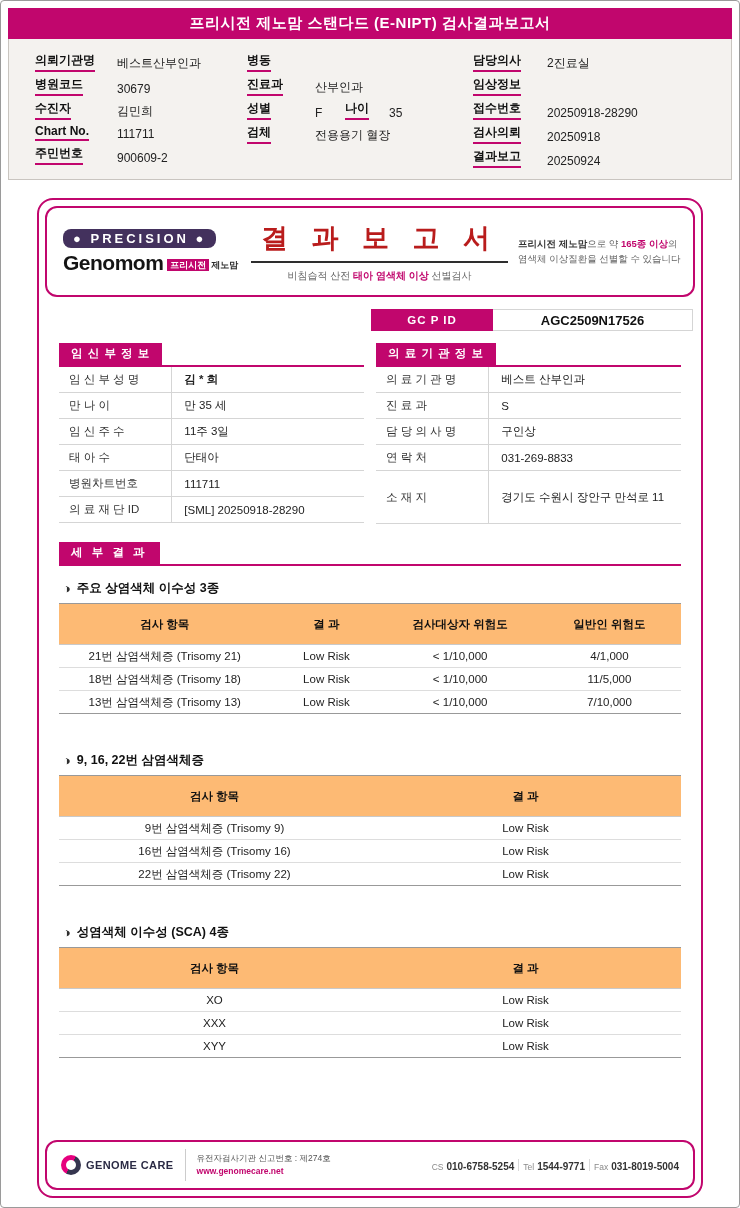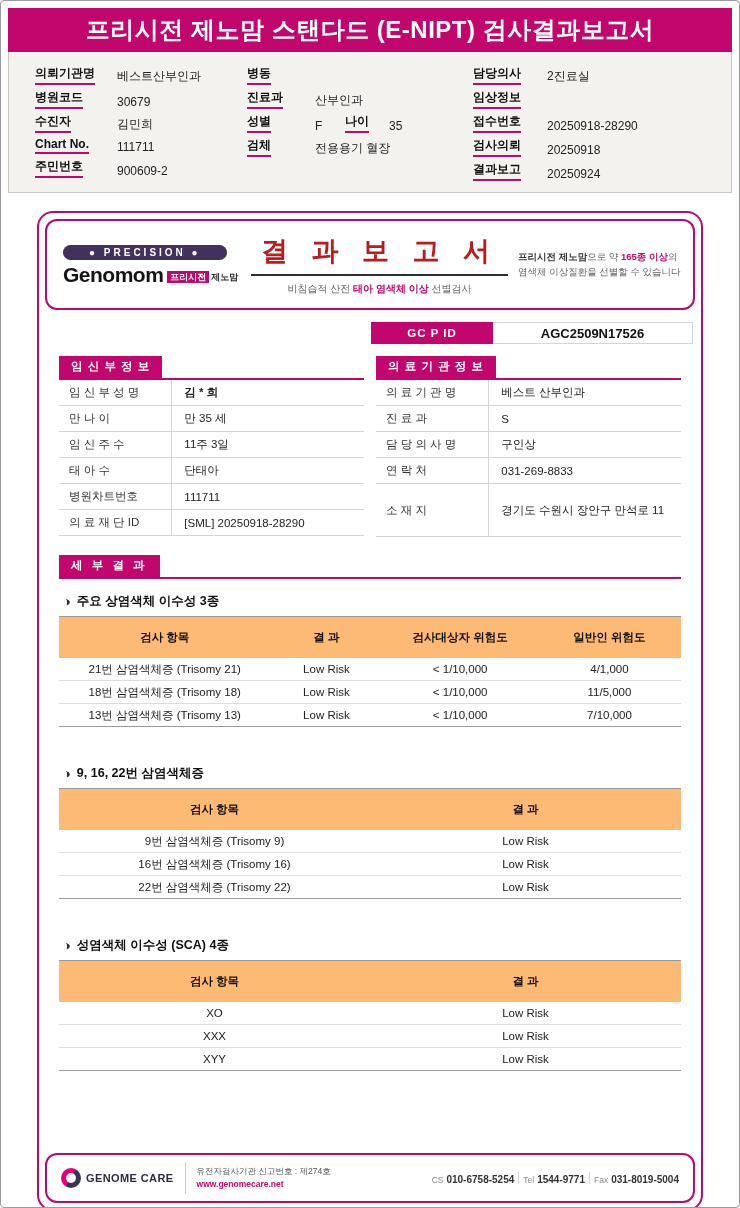--- a/index.html
+++ b/index.html
@@ -7,41 +7,41 @@
     --accent-dark:#9c0558;
     --ink:#1c1c1c;
   }
   *{margin:0;padding:0;box-sizing:border-box;}
   html,body{background:#fff;}
   body{font-family:"Liberation Sans","DejaVu Sans",sans-serif;color:var(--ink);}
   .page{width:740px;height:1208px;border:1px solid #9a9a9a;border-radius:4px;background:#fff;overflow:hidden;position:relative;}
 
   
   .top-banner{margin:7px 7px 0;background:var(--accent);color:#fff;text-align:center;
-    font-weight:bold;font-size:24px;padding:6px 0;letter-spacing:.5px;}
+    font-weight:bold;font-size:15px;padding:6px 0;letter-spacing:.5px;}
 
   
   .req-info{margin:0 7px;background:#f4f2ef;border:1px solid #c9c5c0;border-top:none;
     padding:9px 26px 11px;display:grid;grid-template-columns:212px 226px 1fr;}
   .req-row{display:flex;align-items:flex-end;margin-top:4px;min-height:17px;font-size:12px;}
   .req-label{display:inline-block;font-weight:bold;color:#111;}
   .req-label .u{display:inline-block;border-bottom:2px solid var(--accent);padding-bottom:1px;}
   .w80{width:82px;} .w66{width:68px;} .w70{width:74px;} .w40{width:44px;}
   .req-val{color:#222;}
   .vfix{width:30px;}
 
   
   .doc{margin:18px 36px 0;height:1000px;border:2px solid var(--accent);border-radius:16px;
     background:#fff;display:flex;flex-direction:column;}
 
   .doc-header{margin:6px;border:2px solid var(--accent);border-radius:12px;
     display:flex;align-items:center;padding:12px 16px;gap:10px;}
   .logo-block{width:178px;flex:0 0 auto;}
-  .precision-pill{display:inline-block;background:#43315d;color:#fff;font-size:10px;
-    letter-spacing:3px;padding:2px 26px;border-radius:8px;font-weight:bold;}
+  .precision-pill{display:inline-block;background:#43315d;color:#fff;font-size:13px;
+    letter-spacing:3px;padding:2px 10px;border-radius:8px;font-weight:bold;}
   .brand-line{margin-top:3px;white-space:nowrap;}
   .brand{font-size:21px;font-weight:bold;letter-spacing:-.5px;color:#141414;}
   .kr1{background:var(--accent);color:#fff;font-size:9px;font-weight:bold;padding:1px 3px;margin-left:4px;vertical-align:2px;text-align:center;}
   .kr2{color:#2a2a2a;font-size:9px;font-weight:bold;margin-left:2px;vertical-align:2px;}
   .title-block{flex:1;text-align:center;}
   .doc-title{display:inline-block;font-size:27px;font-weight:900;letter-spacing:8px;
     color:#b91c1c;border-bottom:2px solid #2e2e2e;padding:0 10px 5px;white-space:nowrap;}
   .doc-subtitle{margin-top:6px;font-size:10px;color:#666;}
   .doc-subtitle .em{color:var(--accent);font-weight:bold;}
   .tagline{width:172px;flex:0 0 auto;font-size:9.5px;color:#666;line-height:1.55;}

